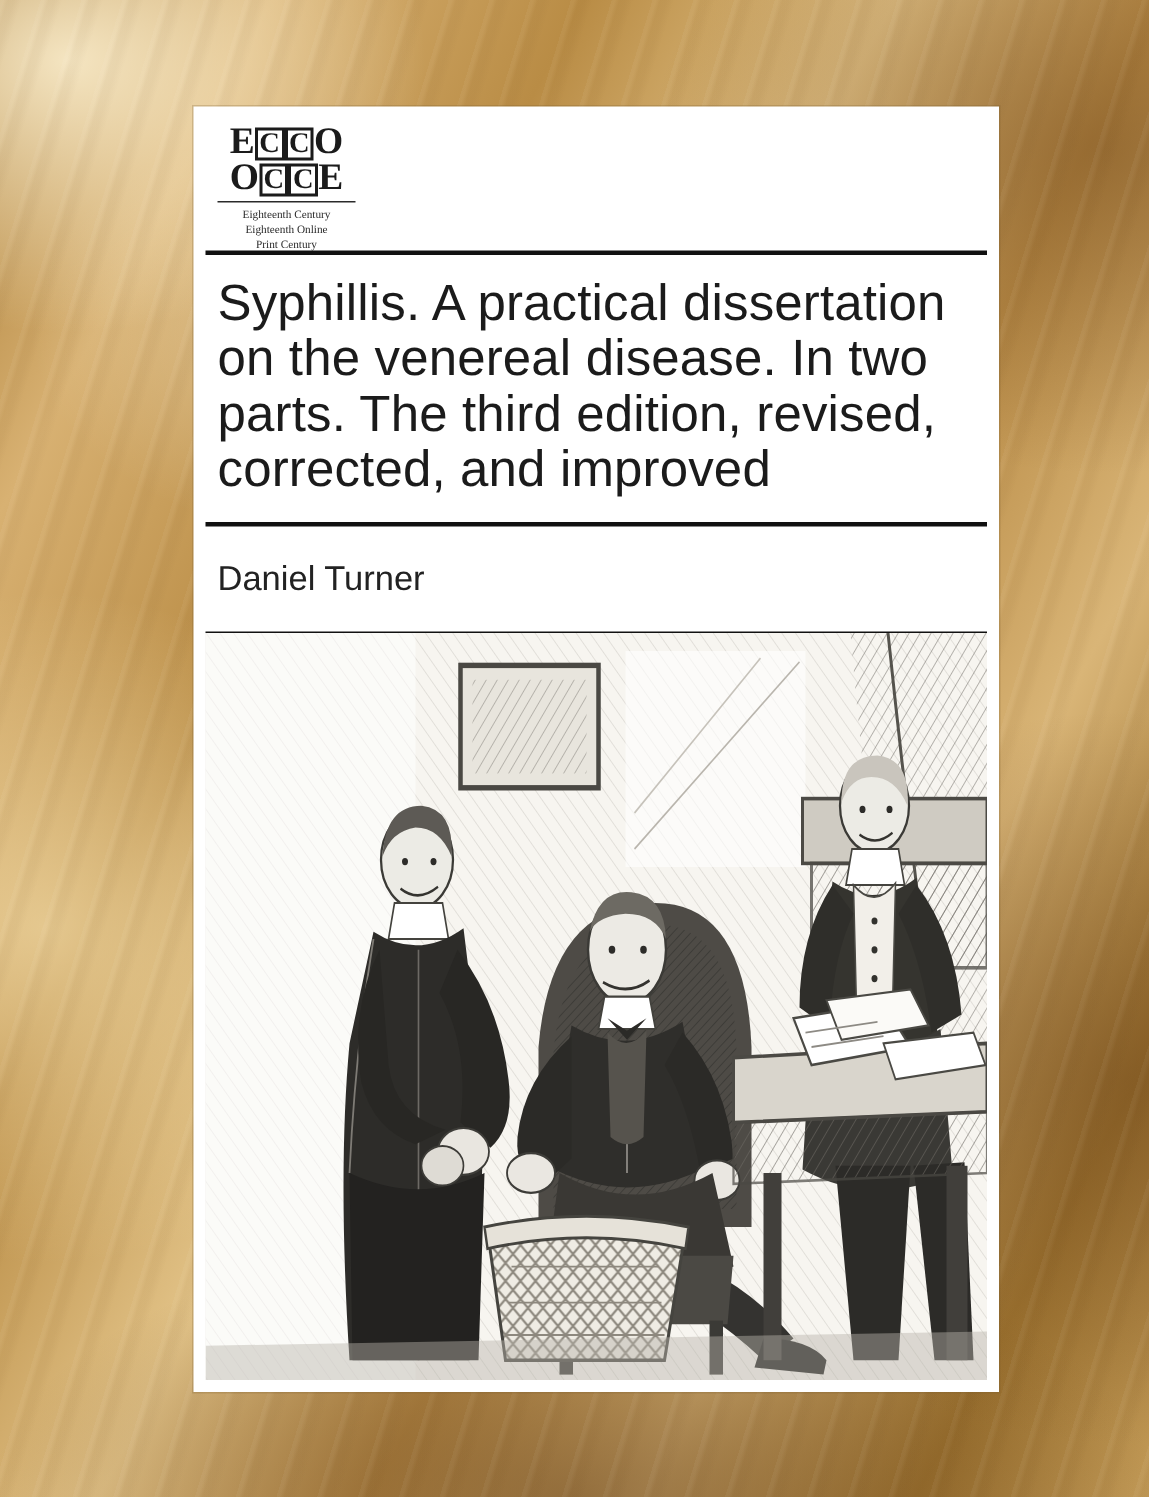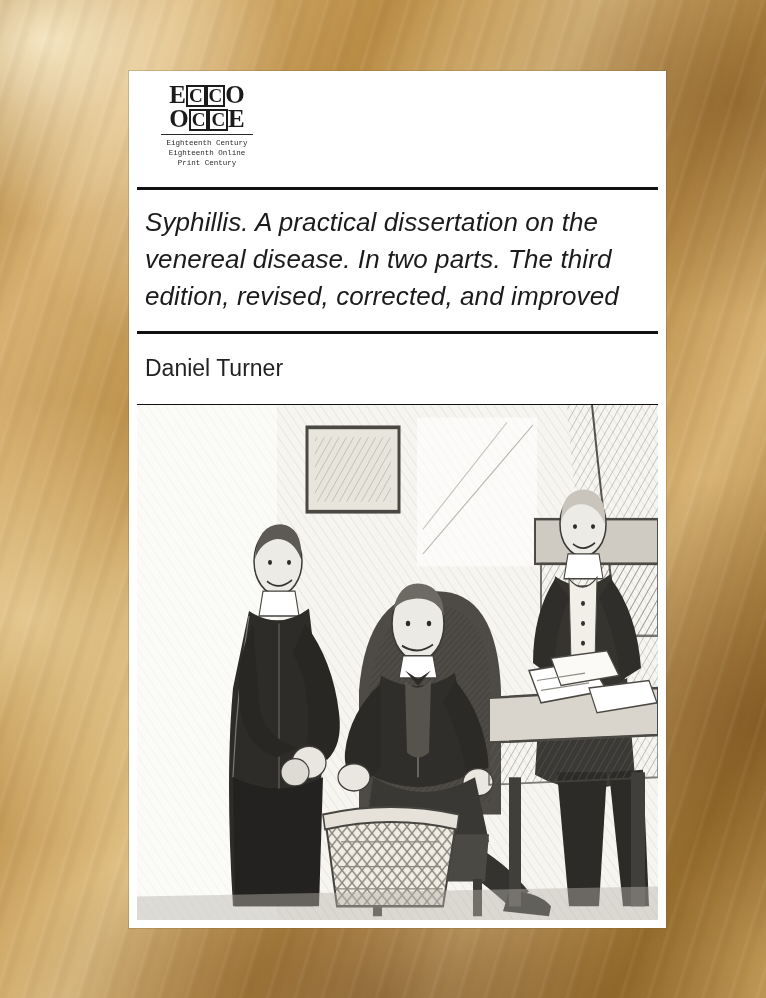--- a/index.html
+++ b/index.html
@@ -56,23 +56,22 @@
     background: #ffffff;
     box-shadow: 0 0 0 1px rgba(120,90,45,0.25);
     z-index: 2;
     display: flex;
     flex-direction: column;
   }
 
   
   .header {
     position: relative;
-    height: 116px;
-    flex: none;
-    margin-left: 16px;
+    height: 96px;
+    flex: none;
   }
   .ecco-logo {
     position: absolute;
     left: 14px;
     top: 12px;
     width: 96px;
     text-align: center;
     color: #222;
   }
   .ecco-word {
@@ -91,21 +90,21 @@
     font-size: 19px;
     vertical-align: 1px;
   }
   .ecco-rule {
     width: 92px;
     height: 1px;
     background: #2a2a2a;
     margin: 3px auto 3px;
   }
   .ecco-sub {
-    font-family: Liberation Mono, monospace;
+    font-family: Liberation Serif, serif;
     font-size: 7.5px;
     line-height: 10px;
     color: #2b2b2b;
   }
   .series-title {
     position: absolute;
     left: 118px;
     right: 8px;
     top: 39px;
     font-size: 21.5px;
@@ -126,25 +125,24 @@
     margin: 0 8px;
     flex: none;
   }
 
   
   .title-block {
     flex: none;
     padding: 14px 16px 16px 16px;
   }
   .book-title {
-    font-size: 26px;
+    font-size: 34px;
     line-height: 37px;
     color: #1b1b1b;
     letter-spacing: 0.1px;
-    font-style: italic;
   }
 
   
   .author-block {
     flex: none;
     padding: 20px 4px 22px 16px;
   }
   .author-name {
     font-size: 23px;
     color: #222;

